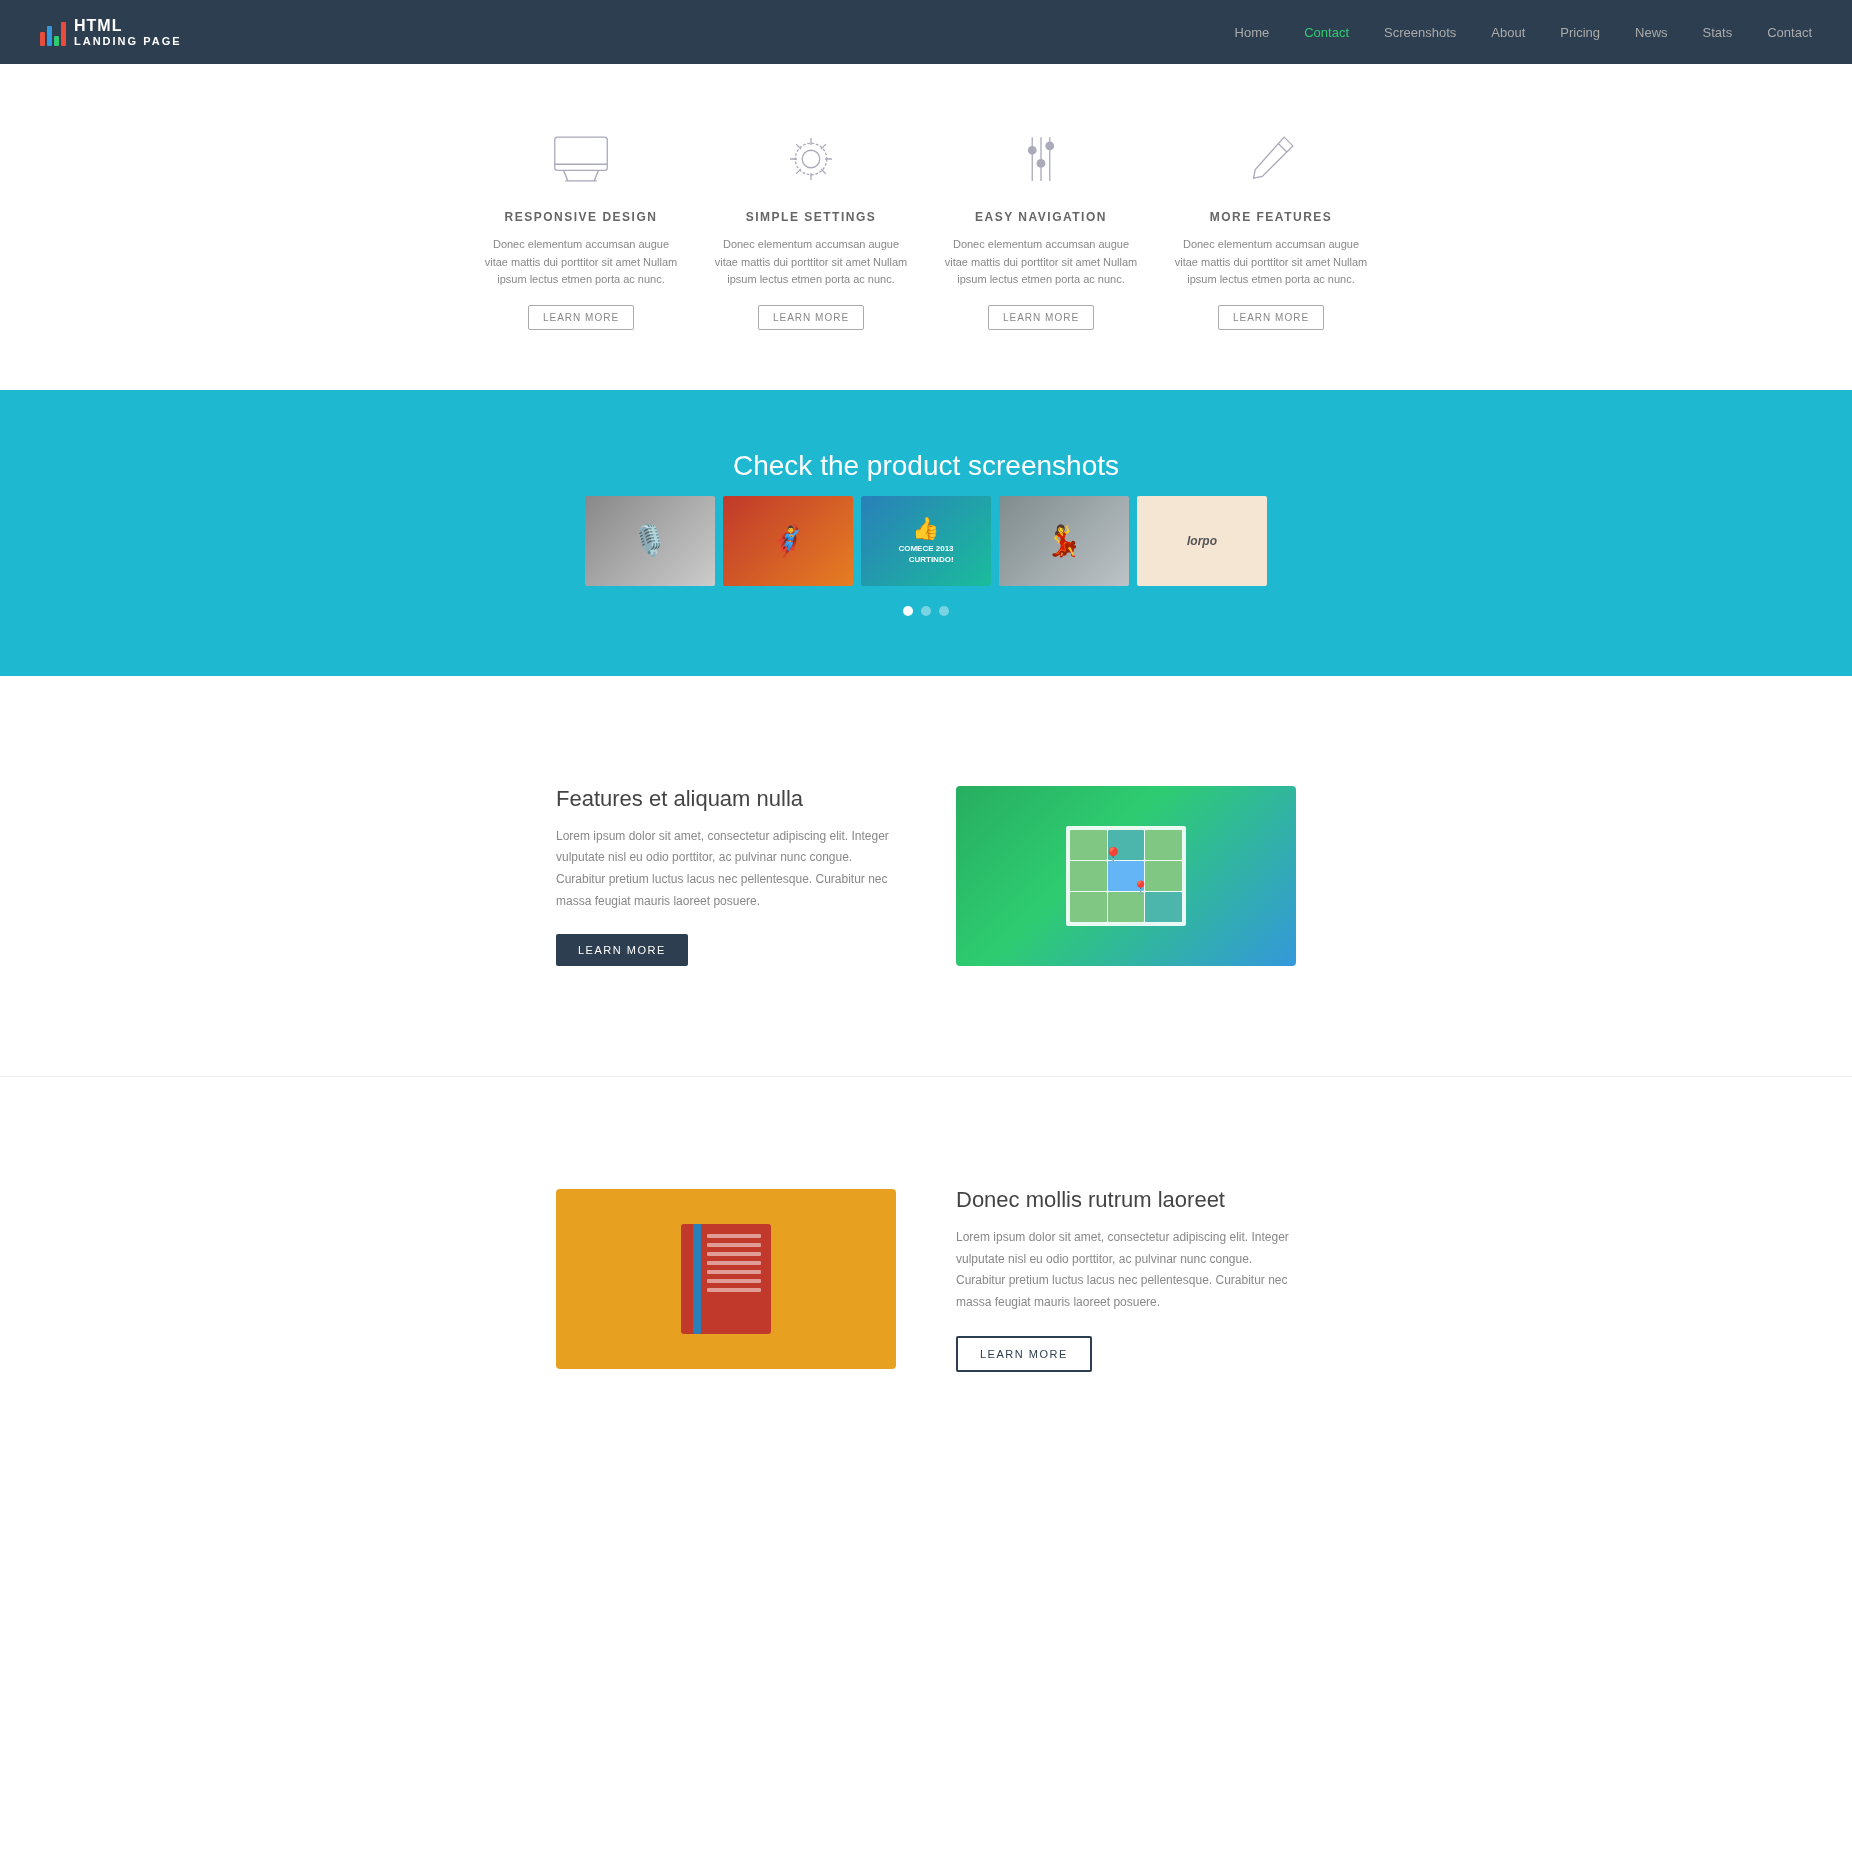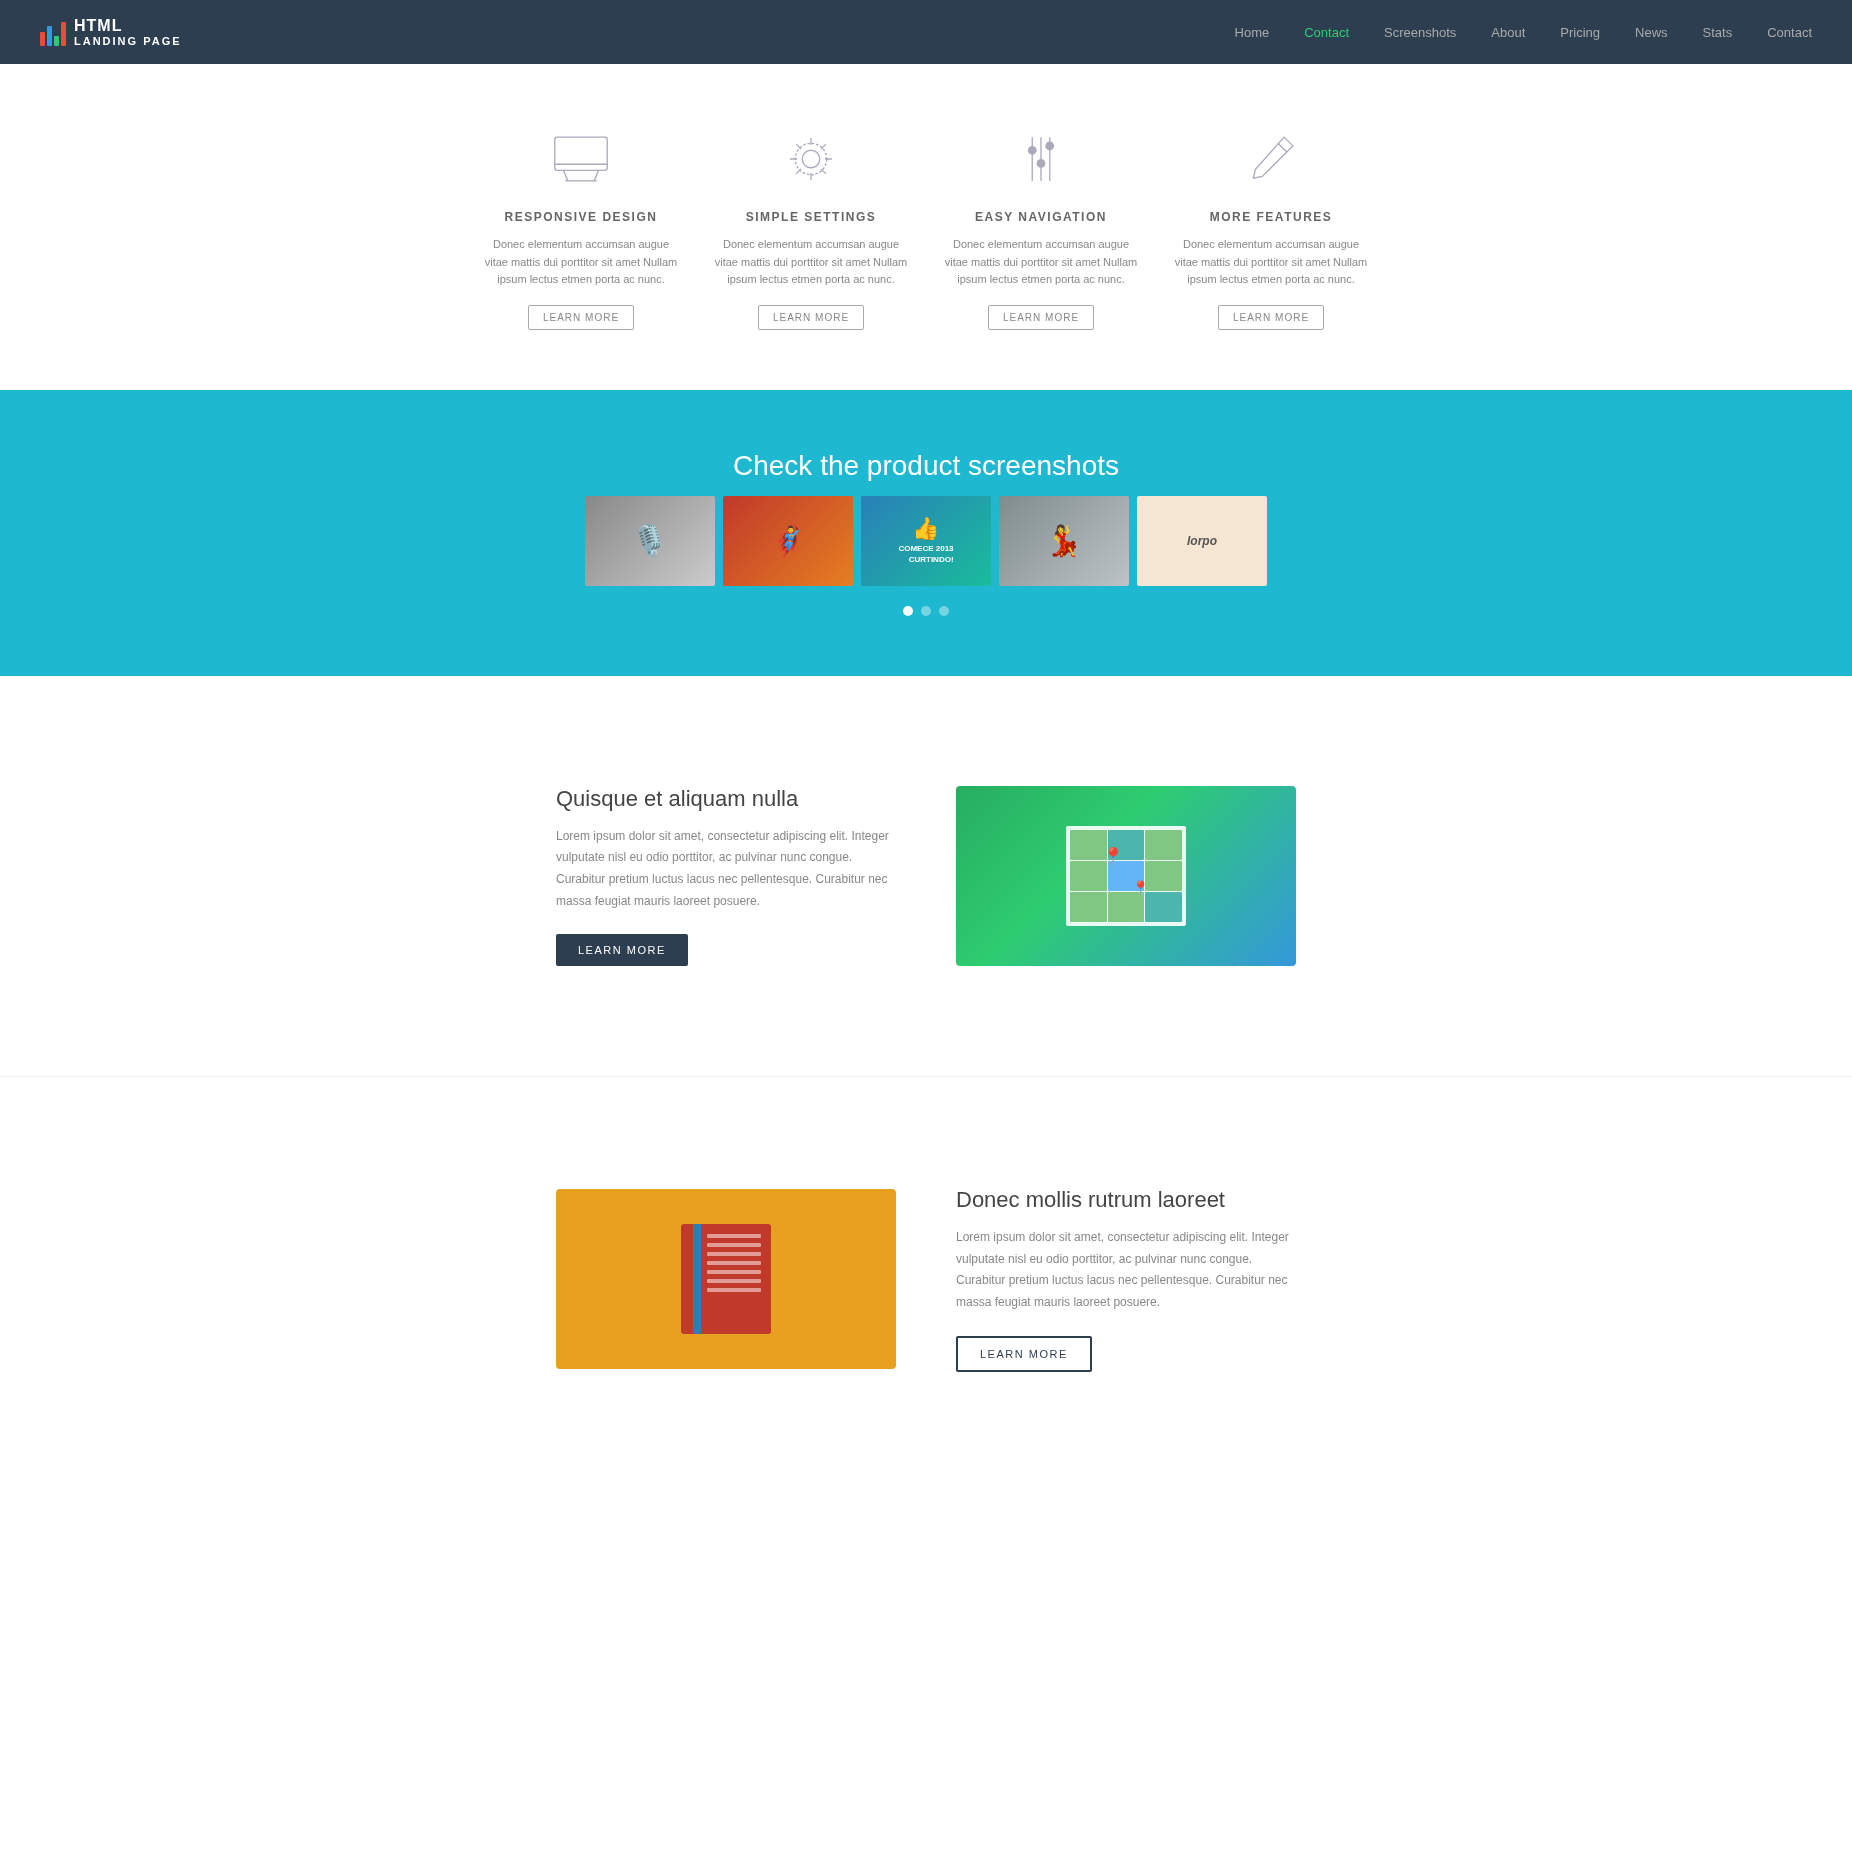--- a/index.html
+++ b/index.html
@@ -464,21 +464,21 @@
   <div class="gallery-dots">
     <div class="dot active"></div>
     <div class="dot"></div>
     <div class="dot"></div>
   </div>
 </section>
 
 <div style="background:#fff; padding: 50px 0;">
   <div class="content-section">
     <div class="content-text">
-      <h2 class="content-title">Quisque et aliquam nulla</h2>
+      <h2 class="content-title">Features et aliquam nulla</h2>
       <p class="content-desc">Lorem ipsum dolor sit amet, consectetur adipiscing elit. Integer vulputate nisl eu odio porttitor, ac pulvinar nunc congue. Curabitur pretium luctus lacus nec pellentesque. Curabitur nec massa feugiat mauris laoreet posuere.</p>
       <button class="btn-primary">LEARN MORE</button>
     </div>
     <div class="content-image">
       <div class="map-mock">
         <div class="map-fold">
           <div class="map-fold-cell"></div>
           <div class="map-fold-cell"></div>
           <div class="map-fold-cell"></div>
           <div class="map-fold-cell"></div>

